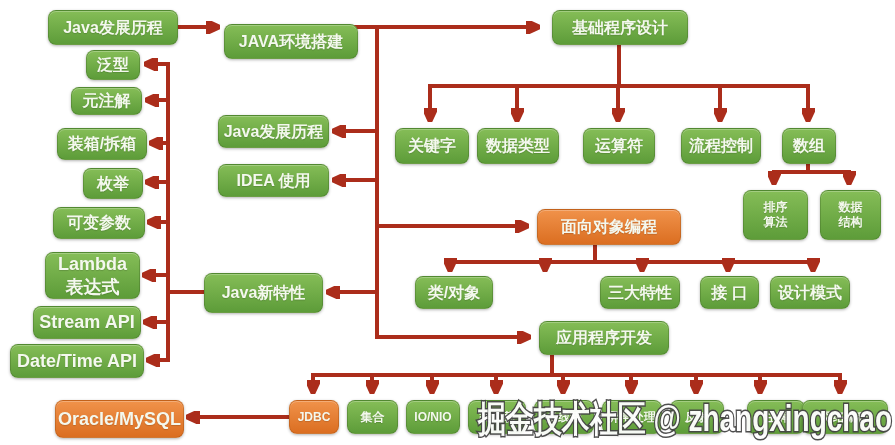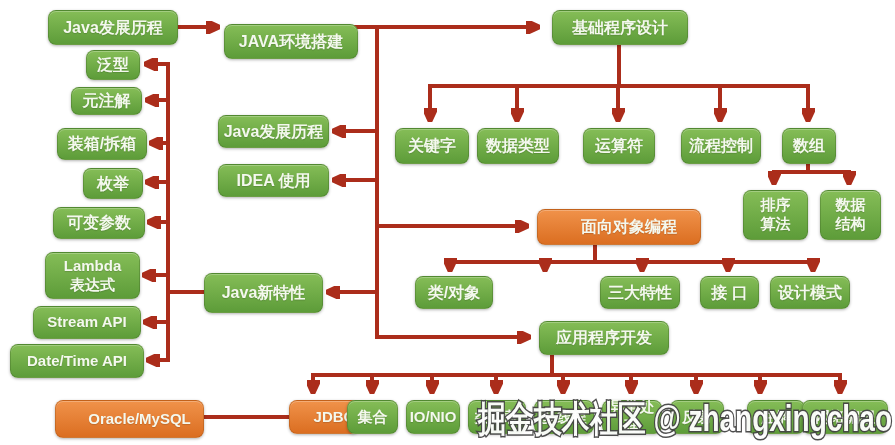--- a/index.html
+++ b/index.html
@@ -12,23 +12,23 @@
     position:absolute;z-index:2;
     display:flex;align-items:center;justify-content:center;
     border-radius:8px;
     color:var(--box_text,#f4f8ee);
     font-size:16px;font-weight:700;
     text-align:center;white-space:pre-line;line-height:1.25;
     box-shadow:0 1px 3px rgba(0,0,0,.3), inset 0 1px 0 rgba(255,255,255,.25);
     text-shadow:0 1px 1px rgba(0,0,0,.15);
   }
   .node.g{background:linear-gradient(180deg,var(--green_top,#85bd57),var(--green_bottom,#5d9c39));border:1px solid rgba(60,100,35,.35);}
-  .node.o{background:linear-gradient(180deg,var(--orange_top,#f0924a),var(--orange_bottom,#db6e21));border:1px solid rgba(150,75,15,.35);padding-left:20px;}
-  .node.sm{font-size:15px;}
-  .node.lg{font-size:15px;}
+  .node.o{background:linear-gradient(180deg,var(--orange_top,#f0924a),var(--orange_bottom,#db6e21));border:1px solid rgba(150,75,15,.35);}
+  .node.sm{font-size:12px;}
+  .node.lg{font-size:18px;}
   #connector-layer path{stroke:var(--arrow,#ab2d1b);stroke-width:4;fill:none;stroke-linecap:square;}
   #watermark-layer text{
     fill:#ffffff;stroke:#454545;stroke-width:3px;paint-order:stroke fill;
     font-family:"Liberation Sans","DejaVu Sans",sans-serif;
     font-size:36px;font-weight:700;opacity:.95;
   }
 </style>
 </head>
 <body>
 

